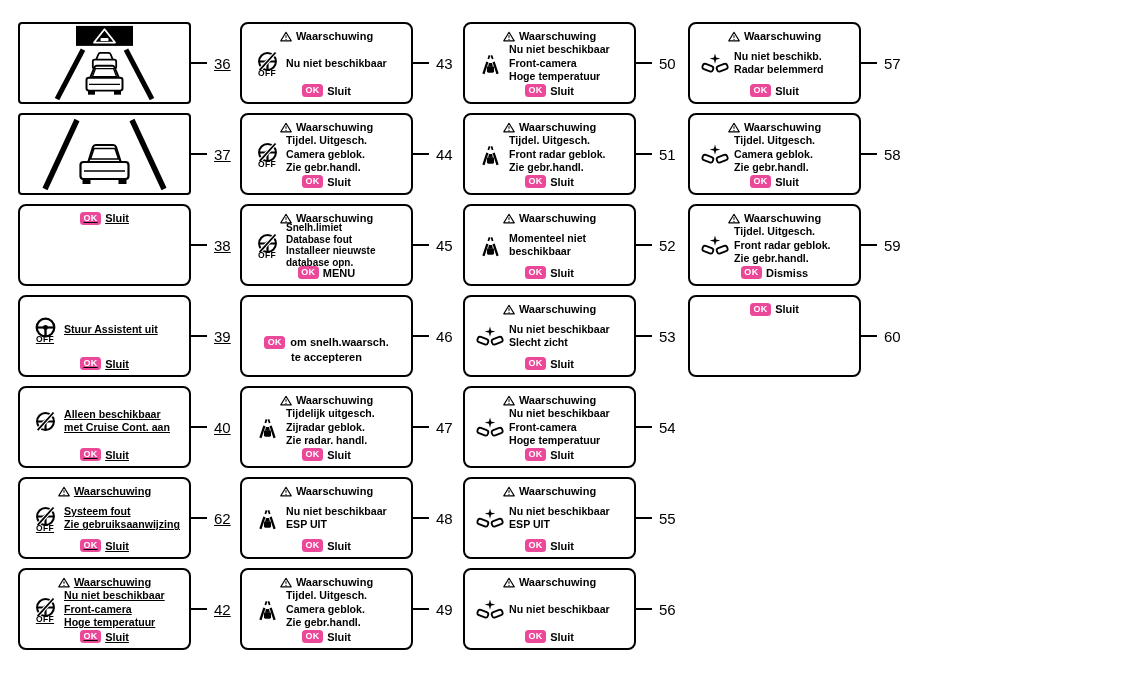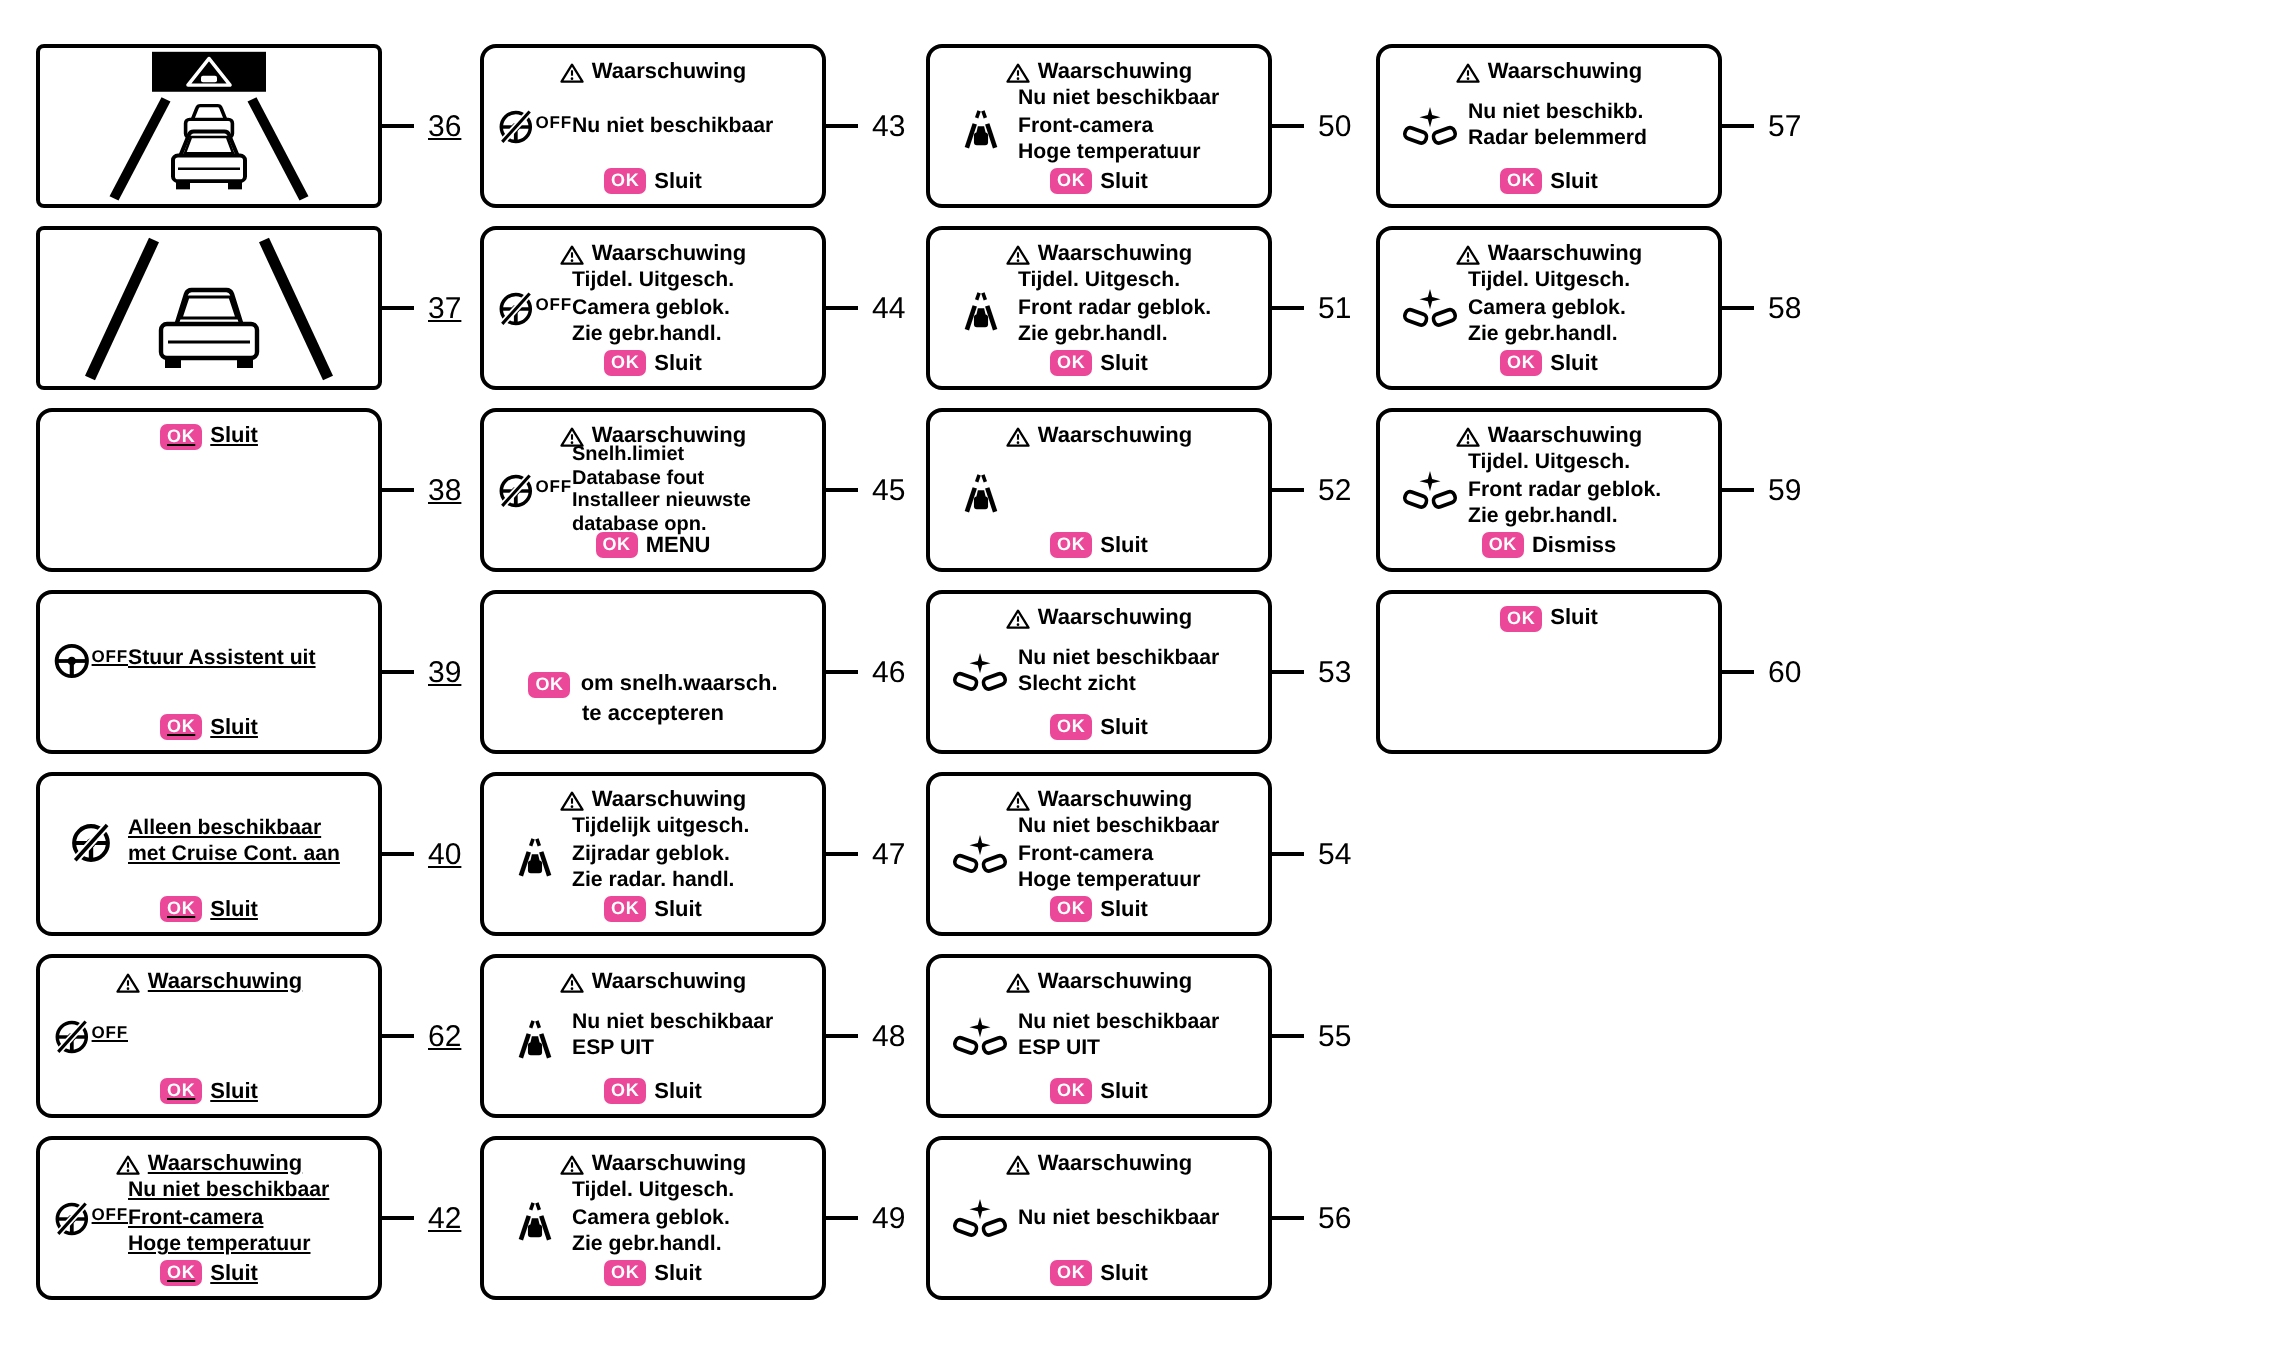--- a/index.html
+++ b/index.html
@@ -13,21 +13,21 @@
   .screen-row{display:flex;align-items:center;}
   .screen{width:173px;height:82px;box-sizing:border-box;border:2px solid #000;border-radius:8px;background:#fff;display:flex;flex-direction:column;padding:6px 6px 5px 6px;position:relative;}
   .screen.graphic{border-radius:4px;padding:0;overflow:hidden;}
   .screen.graphic svg{display:block;width:100%;height:100%;}
   .callout{display:flex;align-items:center;}
   .tick{width:16px;height:2px;background:#000;}
   .num{font-size:15px;margin-left:7px;line-height:1;}
   .hdr{display:flex;align-items:center;justify-content:center;gap:4px;font-weight:bold;font-size:11px;line-height:1.15;flex:0 0 auto;}
   .hdr svg{width:12px;height:11px;}
   .body{flex:1 1 auto;display:flex;align-items:center;min-height:0;}
-  .icon-slot{width:38px;flex:0 0 38px;display:flex;flex-direction:row;align-items:center;justify-content:center;}
+  .icon-slot{width:38px;flex:0 0 38px;display:flex;flex-direction:column;align-items:center;justify-content:space-between;}
   .off{font-size:8.5px;font-weight:bold;letter-spacing:.4px;margin-top:-4px;line-height:1;}
   .lines{flex:1;font-weight:bold;font-size:10.6px;line-height:1.28;}
   .lines.dense{font-size:10px;line-height:1.18;}
   .btn-row{flex:0 0 auto;display:flex;align-items:center;justify-content:center;gap:4px;font-weight:bold;font-size:11px;}
   .ok-badge{display:inline-block;background:#ec4899;color:#fff;font-size:9px;font-weight:bold;padding:1.5px 3.5px;border-radius:3.5px;line-height:1.1;letter-spacing:.3px;}
   .accept-block{margin-top:auto;align-self:center;text-align:center;font-weight:bold;font-size:11px;line-height:1.35;padding-bottom:5px;}
   .accept-block .l1{display:flex;align-items:center;justify-content:center;gap:5px;}
 </style>
 </head>
 <body>
@@ -167,20 +167,24 @@
               <svg width="23" height="23" viewBox="0 0 24 24">
                 <circle cx="12" cy="12" r="8.8" fill="none" stroke="#000" stroke-width="2.1"></circle>
                 <path d="M3.6,12 H20.4" stroke="#000" stroke-width="2.1"></path>
                 <path d="M12,12.5 V20.4" stroke="#000" stroke-width="2.3"></path>
                 <circle cx="12" cy="12" r="2.4" fill="#000"></circle>
                 <path d="M20.4,2.6 L3.8,21" stroke="#fff" stroke-width="4"></path>
                 <path d="M20.4,2.6 L3.8,21" stroke="#000" stroke-width="1.9"></path>
               </svg>
               <span class="off">OFF</span>
             </div>
+        <div class="lines">
+              <div>Systeem fout</div>
+              <div>Zie gebruiksaanwijzing</div>
+            </div>
       </div>
       <div class="btn-row">
         <span class="ok-badge">OK</span>
         <span class="btn-label">Sluit</span>
       </div>
     </div>
     <div class="callout">
       <span class="tick"></span>
       <span class="num">62</span>
     </div>
@@ -553,20 +557,24 @@
         <div class="icon-slot">
               <svg width="27" height="23" viewBox="0 0 26 22">
                 <path d="M6.2,21 L10,9.5" stroke="#000" stroke-width="2.2"></path>
                 <path d="M10.9,6.6 L12.1,3.2" stroke="#000" stroke-width="1.7"></path>
                 <path d="M19.8,21 L16,9.5" stroke="#000" stroke-width="2.2"></path>
                 <path d="M15.1,6.6 L13.9,3.2" stroke="#000" stroke-width="1.7"></path>
                 <path d="M10.7,14 L11.5,10.6 h3 L15.3,14 Z" fill="#000"></path>
                 <rect x="9.6" y="13.6" width="6.8" height="6.2" rx="1.4" fill="#000"></rect>
               </svg>
             </div>
+        <div class="lines">
+              <div>Momenteel niet</div>
+              <div>beschikbaar</div>
+            </div>
       </div>
       <div class="btn-row">
         <span class="ok-badge">OK</span>
         <span class="btn-label">Sluit</span>
       </div>
     </div>
     <div class="callout">
       <span class="tick"></span>
       <span class="num">52</span>
     </div>

